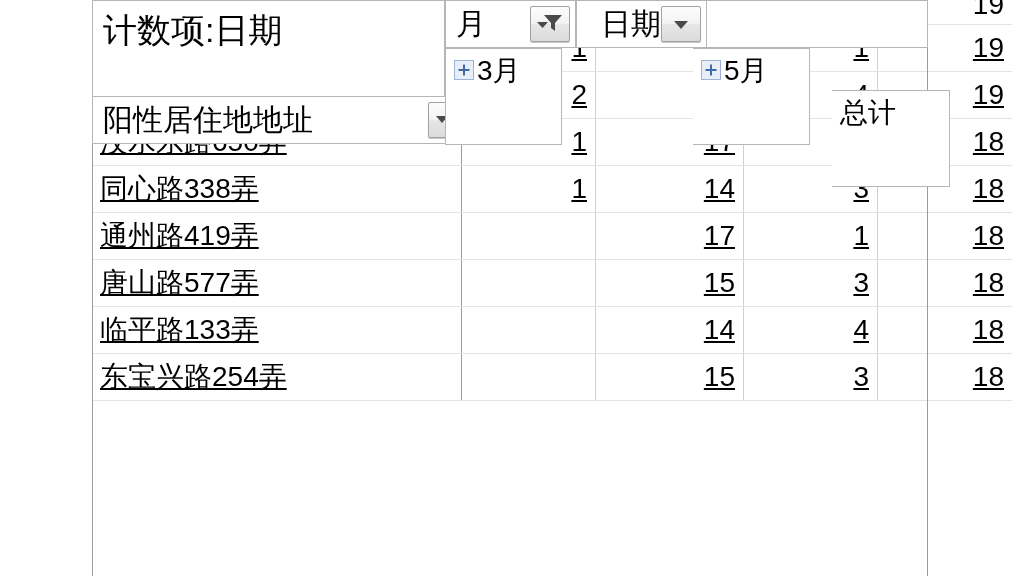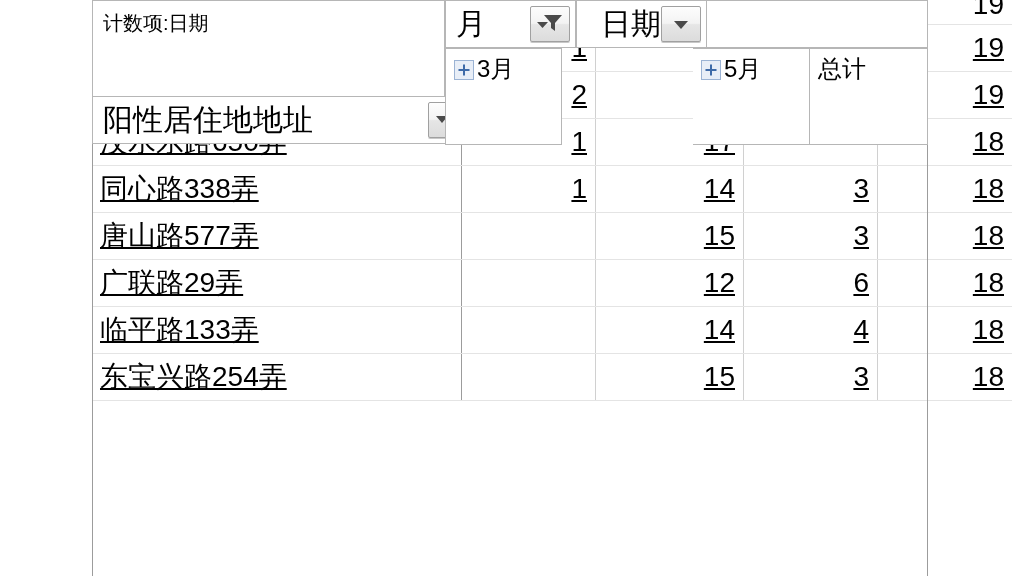--- a/index.html
+++ b/index.html
@@ -99,21 +99,21 @@
   
   .fp-value {
     left: 0;
     top: 0;
     width: 353px;
     height: 97px;
     padding-left: 10px;
     align-items: flex-start;
   }
   .fp-value .txt {
-    font-size: 20px;
+    font-size: 34px;
     line-height: 1.0;
     padding-top: 12px;
   }
   
   .fp-row {
     left: 0;
     top: 96px;
     width: 382px;
     height: 48px;
     padding-left: 10px;
@@ -155,28 +155,28 @@
     top: 48px;
     height: 97px;
     background: #ffffff;
     border: 1px solid #b6b6b6;
     border-left: none;
     box-sizing: border-box;
     display: flex;
     align-items: flex-start;
     padding-top: 8px;
     padding-left: 8px;
-    font-size: 24px;
+    font-size: 28px;
     line-height: 1.0;
     pointer-events: auto;
   }
   .ch-mar   { left: 353px; width: 117px; border-left: 1px solid #b6b6b6; }
   .ch-apr   { left: 470px; width: 131px; }
   .ch-may   { left: 601px; width: 117px; }
-  .ch-total { left: 718px; width: 118px; }
+  .ch-total { left: 740px; width: 118px; margin-top: 42px; }
 
   
   .btn {
     width: 38px;
     height: 34px;
     margin-right: 5px;
     border: 1px solid #a0a0a0;
     border-radius: 2px;
     background: linear-gradient(to bottom, #fdfdfd 0%, #f3f3f3 48%, #e6e6e6 52%, #dcdcdc 100%);
     box-shadow: 0 1px 0 #c8c8c8;
@@ -280,36 +280,36 @@
       </tr>
 
       <tr>
         <td class="col-label"><span>同心路338弄</span></td>
         <td class="col-num vsep-strong"><span>1</span></td>
         <td class="col-num-m vsep-light"><span>14</span></td>
         <td class="col-num vsep-light"><span>3</span></td>
         <td class="col-total vsep-light"><span>18</span></td>
       </tr>
 
+      <tr>
+        <td class="col-label"><span>通州路419弄</span></td>
+        <td class="col-num vsep-strong"><span></span></td>
+        <td class="col-num-m vsep-light"><span>17</span></td>
+        <td class="col-num vsep-light"><span>1</span></td>
+        <td class="col-total vsep-light"><span>18</span></td>
+      </tr>
 
       <tr>
         <td class="col-label"><span>唐山路577弄</span></td>
         <td class="col-num vsep-strong"><span></span></td>
         <td class="col-num-m vsep-light"><span>15</span></td>
         <td class="col-num vsep-light"><span>3</span></td>
         <td class="col-total vsep-light"><span>18</span></td>
       </tr>
 
-      <tr>
-        <td class="col-label"><span>广联路29弄</span></td>
-        <td class="col-num vsep-strong"><span></span></td>
-        <td class="col-num-m vsep-light"><span>12</span></td>
-        <td class="col-num vsep-light"><span>6</span></td>
-        <td class="col-total vsep-light"><span>18</span></td>
-      </tr>
 
       <tr>
         <td class="col-label"><span>临平路133弄</span></td>
         <td class="col-num vsep-strong"><span></span></td>
         <td class="col-num-m vsep-light"><span>14</span></td>
         <td class="col-num vsep-light"><span>4</span></td>
         <td class="col-total vsep-light"><span>18</span></td>
       </tr>
 
       <tr>

